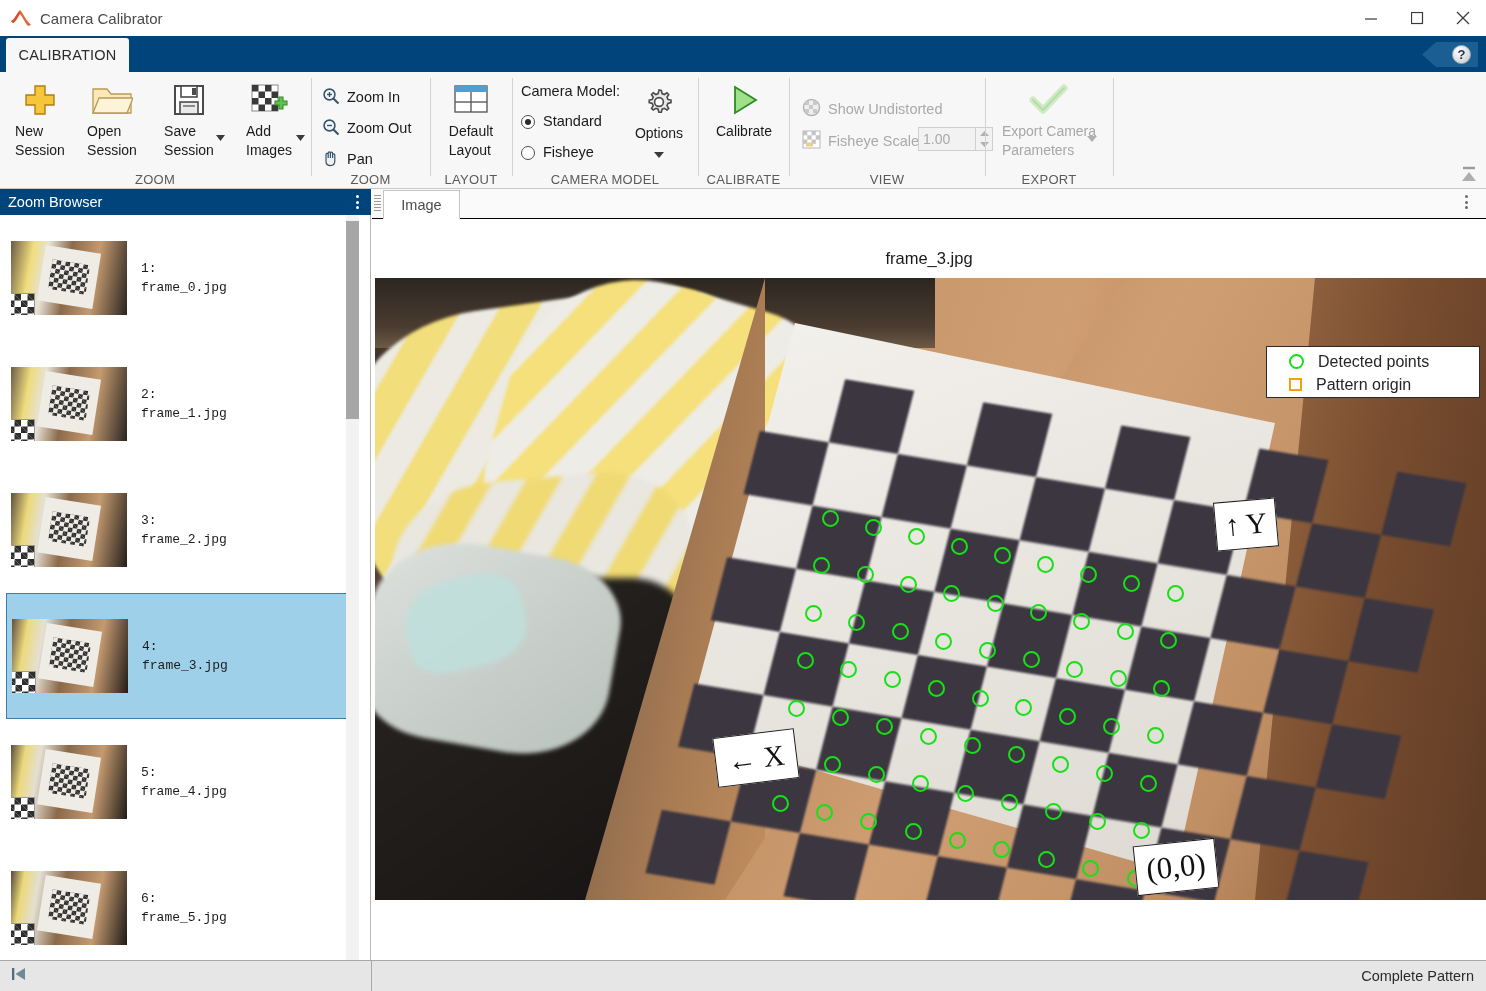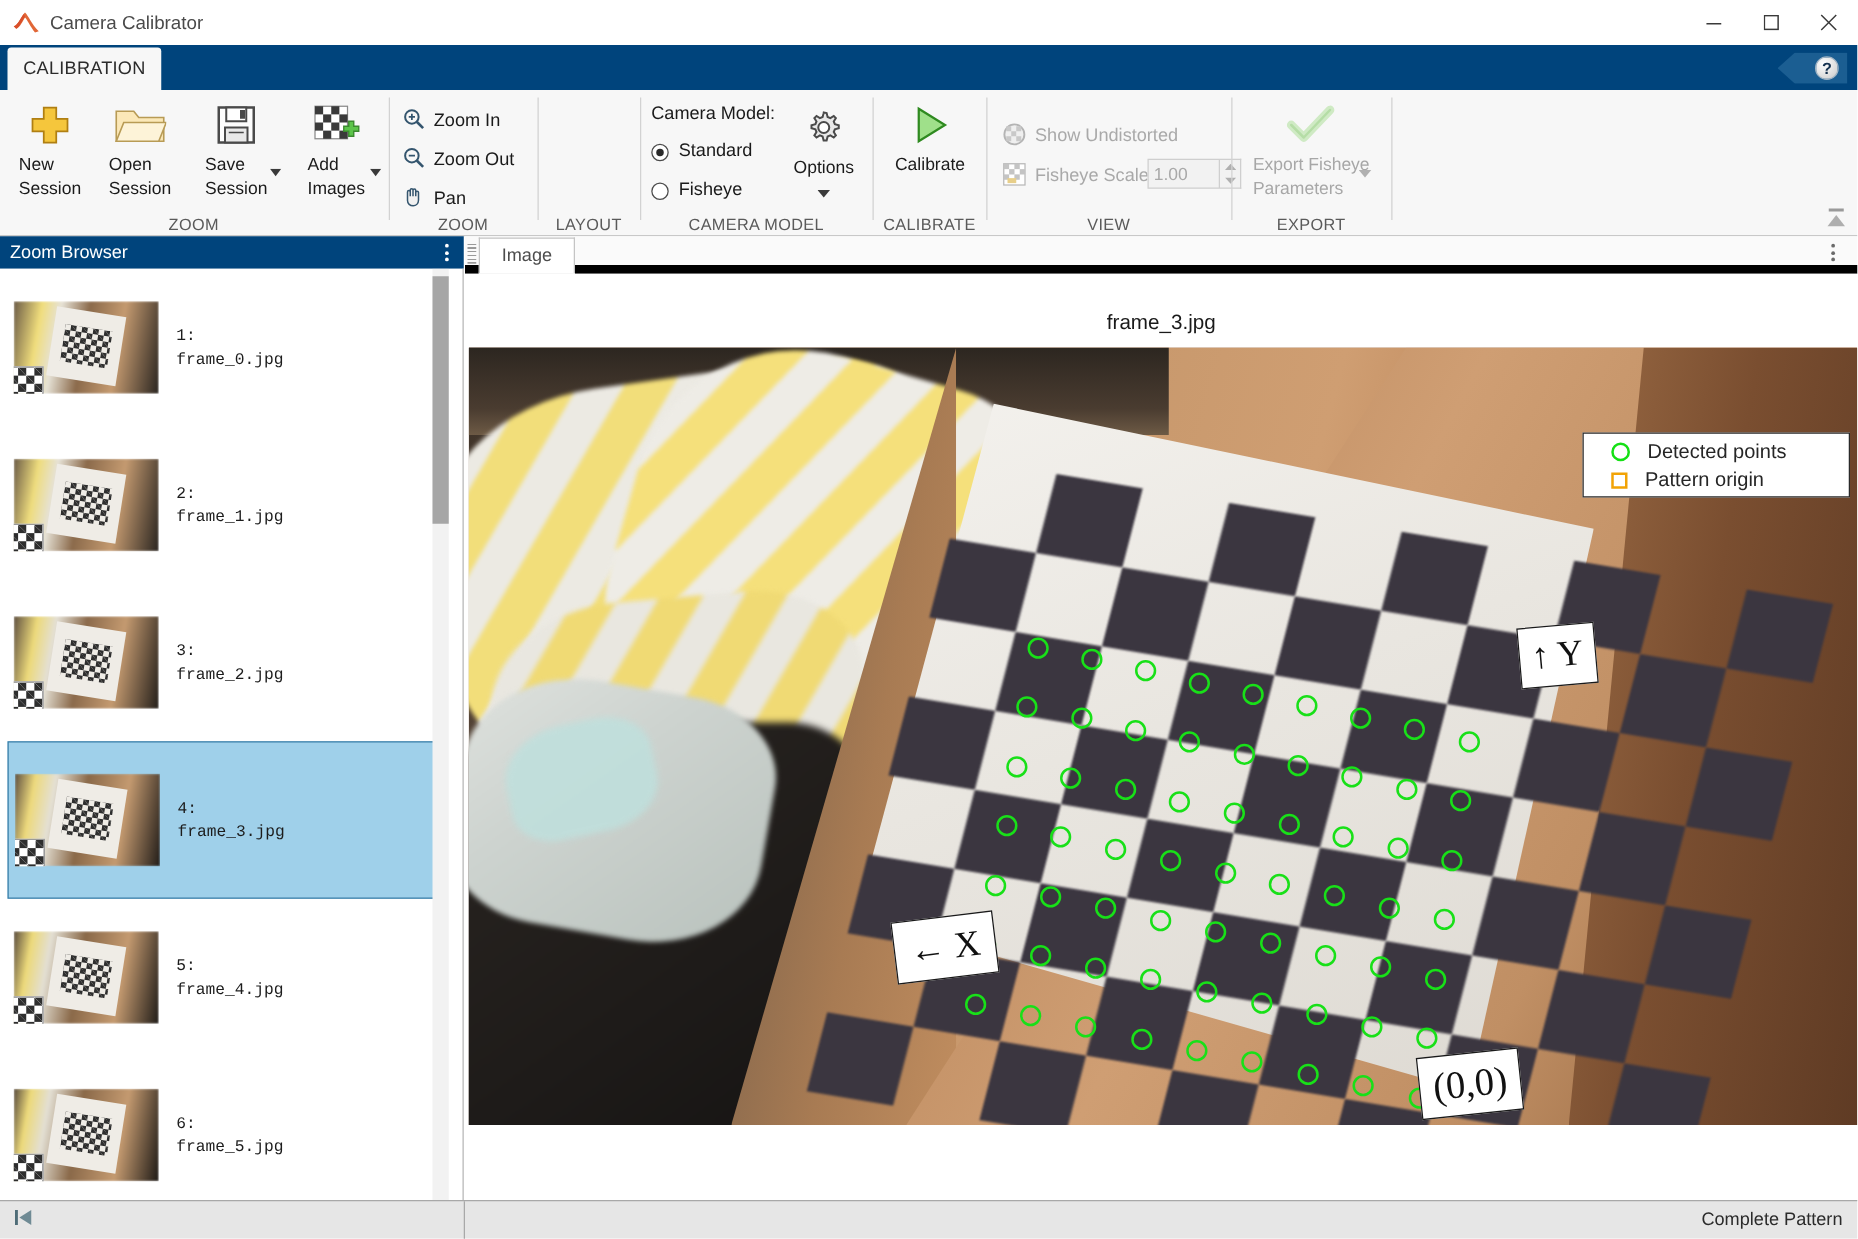--- a/index.html
+++ b/index.html
@@ -123,21 +123,21 @@
   .sb-label {
     margin-left: 14px; font-family: "Liberation Mono", monospace;
     font-size: 13px; color: #1c1c1c; line-height: 19px; white-space: pre-line;
   }
   .sb-scroll { position: absolute; right: 11px; top: 0; width: 13px; height: 745px; background: #f2f2f2; }
   .sb-thumb { position: absolute; left: 0; top: 6px; width: 13px; height: 198px; background: #a6a6a6; }
 
   
   .tabbar {
     position: absolute; left: 372px; top: 189px; width: 1114px; height: 30px;
-    background: #fafafa; border-bottom: 7px solid #000000;
+    background: #fafafa; border-bottom: 1px solid #000000;
   }
   .grip { position:absolute; left: 2px; top: 6px; width: 7px; height: 16px;
     background: repeating-linear-gradient(to bottom,#9a9a9a 0 1px, transparent 1px 3px); }
   .tab-image {
     position: absolute; left: 11px; top: 1px; width: 77px; height: 29px;
     background: #ffffff; border: 1px solid #c4c4c4; border-bottom: 1px solid #fff;
     display: flex; align-items: center; justify-content: center;
     font-size: 14.5px; color: #4d4d4d;
   }
   .tab-kebab { position:absolute; right: 18px; top: 6px; display:flex; flex-direction:column; gap:2.5px;}
@@ -320,20 +320,32 @@
             <path d="M4 10 V5.5 a1.1 1.1 0 0 1 2.2 0 V9 V4 a1.1 1.1 0 0 1 2.2 0 V9 V4.3 a1.1 1.1 0 0 1 2.2 0 V9 V6 a1.1 1.1 0 0 1 2.2 0 V12 c0 3-2 4.6-4.3 4.6 C6 16.6 4 15 4 12.4 Z" fill="#f1f1f1" stroke="#34556e" stroke-width="1.2"></path>
           </svg>
         </span>
         <span>Pan</span>
       </div>
       <div class="glabel">ZOOM</div>
     </div>
     <div class="gsep" style="left:430px;"></div>
 
     <div class="rgroup" style="left:431px; width:80px;">
+      <div class="bigbtn" style="left:4px;">
+        <span class="ico">
+          <svg width="36" height="32" viewBox="0 0 36 32">
+            <rect x="2" y="2" width="32" height="26" fill="#ffffff" stroke="#5c5c5c" stroke-width="1.4"></rect>
+            <rect x="2" y="2" width="32" height="6" fill="#4f9fd6"></rect>
+            <line x1="18" y1="8" x2="18" y2="28" stroke="#5c5c5c" stroke-width="1.4"></line>
+            <line x1="2" y1="18" x2="34" y2="18" stroke="#5c5c5c" stroke-width="1.4"></line>
+          </svg>
+        </span>
+        <span style="white-space:pre-line">Default
+Layout</span>
+      </div>
       <div class="glabel">LAYOUT</div>
     </div>
     <div class="gsep" style="left:512px;"></div>
 
     <div class="rgroup" style="left:513px; width:184px;">
       <div style="position:absolute; left:8px; top:11px; font-size:14.5px; color:#1a1a1a;">Camera Model:</div>
       <div class="radiorow" style="left:8px; top:41px;">
         <span class="radio on"></span>
         <span>Standard</span>
       </div>
@@ -419,21 +431,21 @@
     <div class="gsep" style="left:985px;"></div>
 
     <div class="rgroup" style="left:986px; width:126px;">
       <div class="bigbtn disabled" style="left:2px; width:122px;">
         <span class="ico">
           <svg width="40" height="32" viewBox="0 0 40 32">
             <path d="M4 16 L14 26 L35 4" fill="none" stroke="#cfeac4" stroke-width="7" stroke-linecap="round" stroke-linejoin="round"></path>
             <path d="M4 16 L14 26 L35 4" fill="none" stroke="#b5dda6" stroke-width="2" stroke-linecap="round" stroke-linejoin="round"></path>
           </svg>
         </span>
-        <span style="white-space:pre-line">Export Fisheye
+        <span style="white-space:pre-line">Export Camera
 Parameters</span>
         <span style="position:absolute; right:12px; bottom:22px;">
           <svg width="11" height="7">
               <path d="M0 0 L10 0 L5 6 Z" fill="#b0b0b0"></path>
             </svg>
         </span>
       </div>
       <div class="glabel">EXPORT</div>
     </div>
     <div class="gsep" style="left:1113px;"></div>

